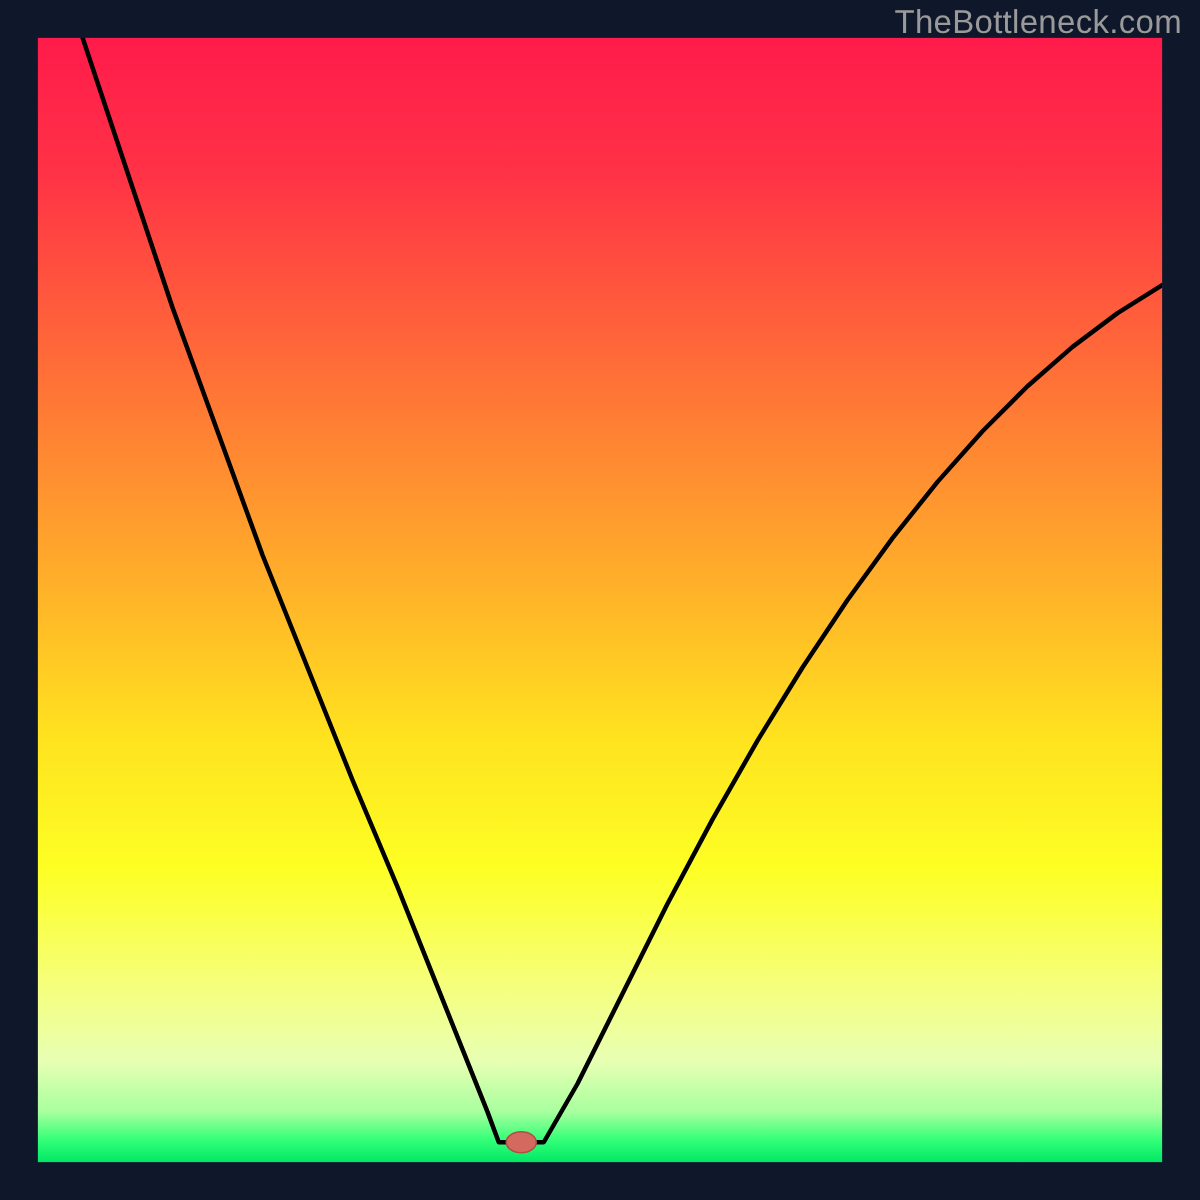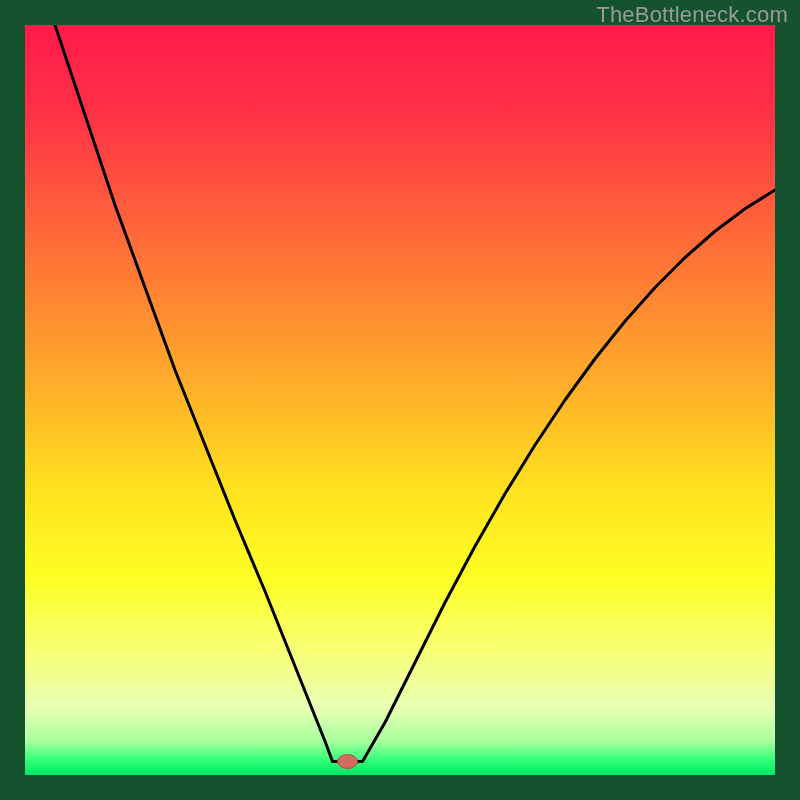--- a/index.html
+++ b/index.html
@@ -10,21 +10,21 @@
     overflow: hidden;
     background: #000;
     font-family: Arial, Helvetica, sans-serif;
   }
   .frame {
     position: absolute;
     left: 0;
     top: 0;
     width: 800px;
     height: 800px;
-    background: #14532d;
+    background: #0f172a;
   }
   .watermark {
     position: absolute;
     top: 2px;
     right: 12px;
     color: #9a9a9a;
     font-size: 22px;
     font-weight: 400;
     letter-spacing: 0.2px;
   }

